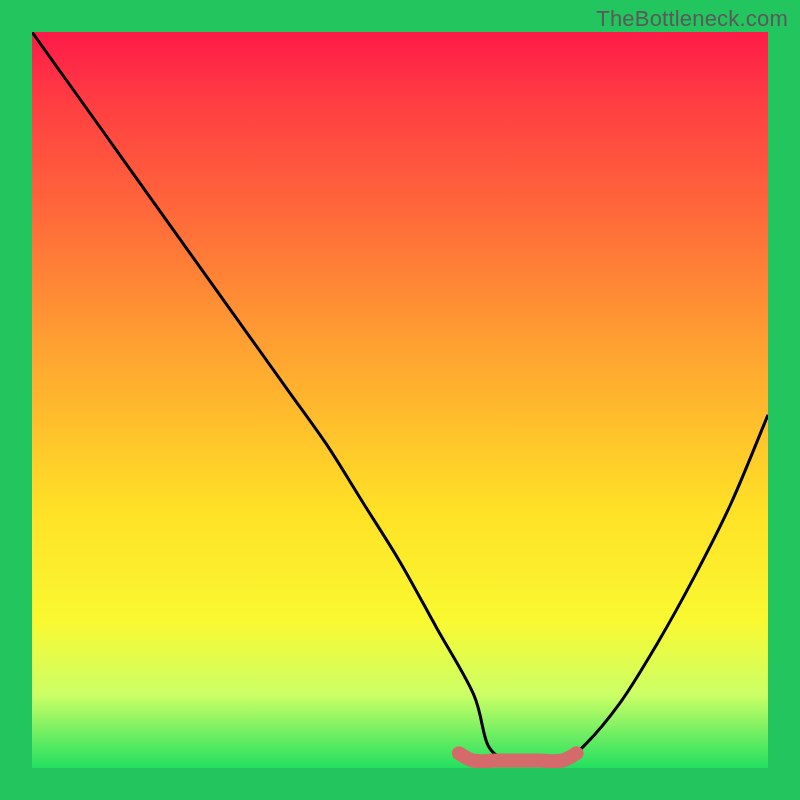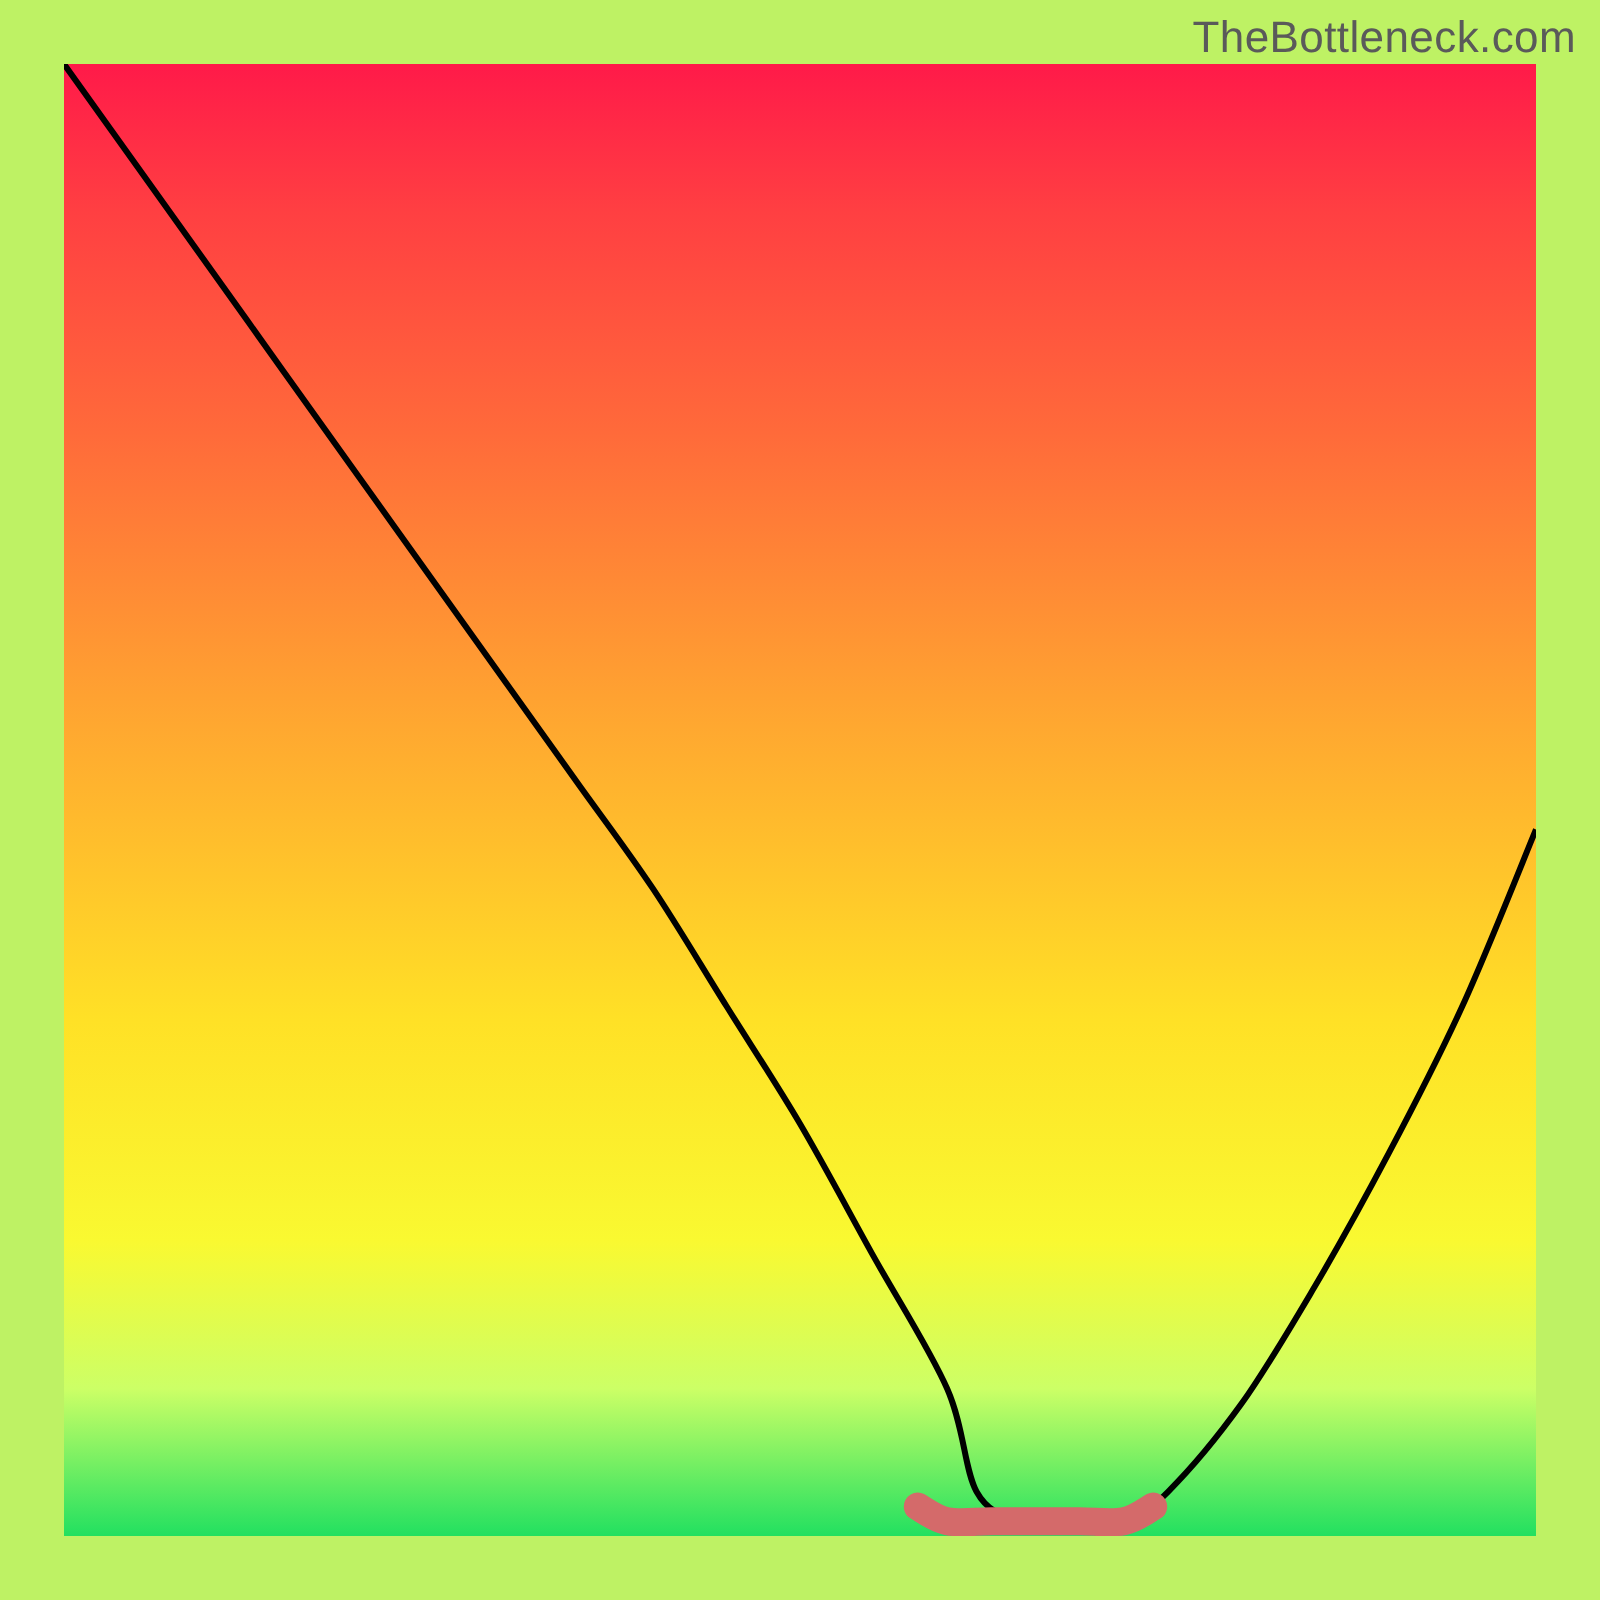--- a/index.html
+++ b/index.html
@@ -9,21 +9,21 @@
     height: 800px;
     background: #000;
     overflow: hidden;
   }
   .frame {
     position: absolute;
     left: 0;
     top: 0;
     width: 800px;
     height: 800px;
-    background: #bef264;
+    background: #22c55e;
   }
   .plot-area {
     position: absolute;
     left: 32px;
     top: 32px;
     width: 736px;
     height: 736px;
     
     background: linear-gradient(to bottom,
       #ff1a49 0%,

